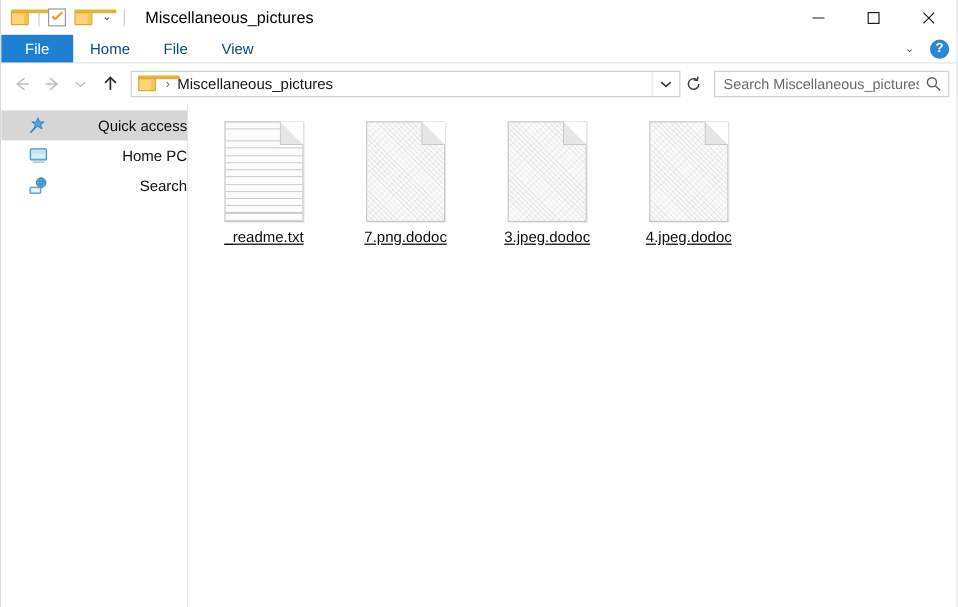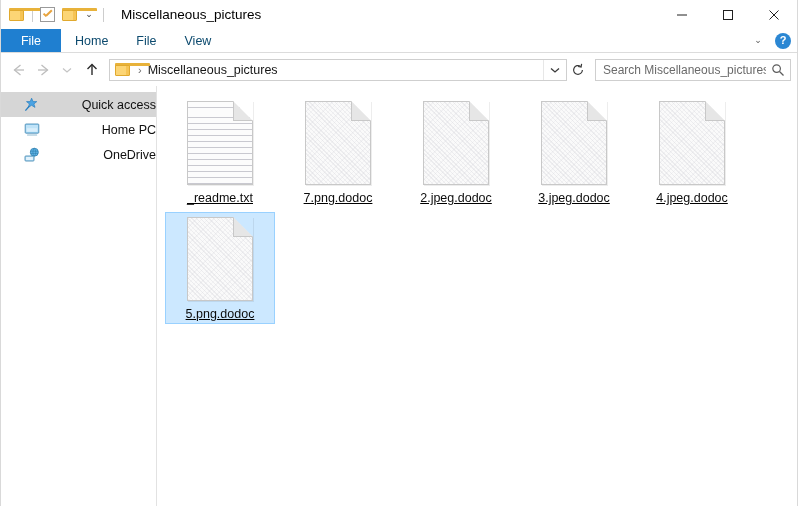--- a/index.html
+++ b/index.html
@@ -551,21 +551,21 @@
 
       <div class="nav-item">
         <span class="nav-ico">
           <svg width="17" height="15" viewBox="0 0 17 15">
             <circle cx="10.3" cy="5.2" r="4.0" fill="#5fb4e6" stroke="#2f7fae" stroke-width="0.8"></circle>
             <path d="M6.4 4.2 h7.9 M6.4 6.4 h7.9 M10.3 1.2 c1.9 1.9 1.9 6.1 0 8 c-1.9 -1.9 -1.9 -6.1 0 -8 z" fill="none" stroke="#2f7fae" stroke-width="0.6"></path>
             <rect x="1.0" y="9.0" width="9.0" height="5.0" rx="0.8" fill="#b9dff6" stroke="#4a8db4" stroke-width="0.9"></rect>
             <rect x="2.1" y="10.0" width="6.8" height="3.0" fill="#e3f3fd"></rect>
           </svg>
         </span>
-        <span>OneDrive</span>
+        <span>Search</span>
       </div>
 
     </div>
 
     <div class="content">
       <div class="grid">
 
         <div class="tile">
           <div class="thumb">
             <div class="doc lines">
@@ -581,30 +581,20 @@
           <div class="thumb">
             <div class="doc noise">
               <div class="page"></div>
                 <div class="fold-cut"></div>
                 <div class="fold"></div>
             </div>
           </div>
           <div class="label">7.png.dodoc</div>
         </div>
 
-        <div class="tile">
-          <div class="thumb">
-            <div class="doc noise">
-              <div class="page"></div>
-                <div class="fold-cut"></div>
-                <div class="fold"></div>
-            </div>
-          </div>
-          <div class="label">2.jpeg.dodoc</div>
-        </div>
 
         <div class="tile">
           <div class="thumb">
             <div class="doc noise">
               <div class="page"></div>
                 <div class="fold-cut"></div>
                 <div class="fold"></div>
             </div>
           </div>
           <div class="label">3.jpeg.dodoc</div>
@@ -614,28 +604,18 @@
           <div class="thumb">
             <div class="doc noise">
               <div class="page"></div>
                 <div class="fold-cut"></div>
                 <div class="fold"></div>
             </div>
           </div>
           <div class="label">4.jpeg.dodoc</div>
         </div>
 
-        <div class="tile selected">
-          <div class="thumb">
-            <div class="doc noise selectedbg">
-              <div class="page"></div>
-                <div class="fold-cut"></div>
-                <div class="fold"></div>
-            </div>
-          </div>
-          <div class="label">5.png.dodoc</div>
-        </div>
 
       </div>
     </div>
 
   </div>
 </div>
 
 </body></html>

